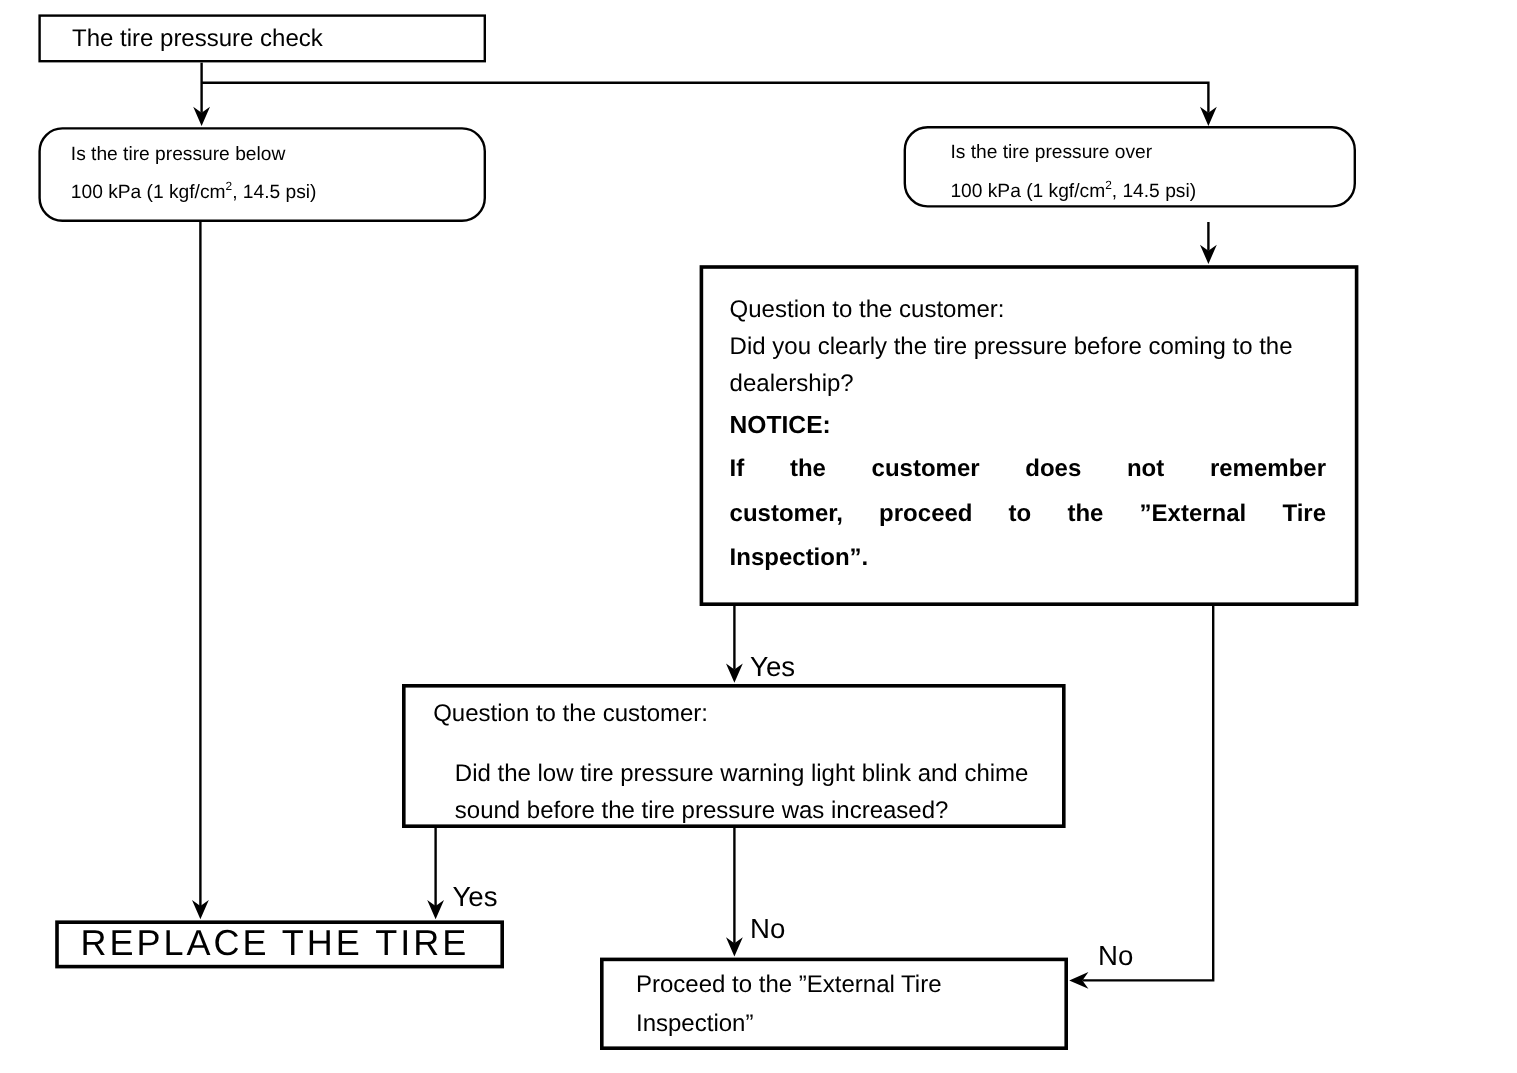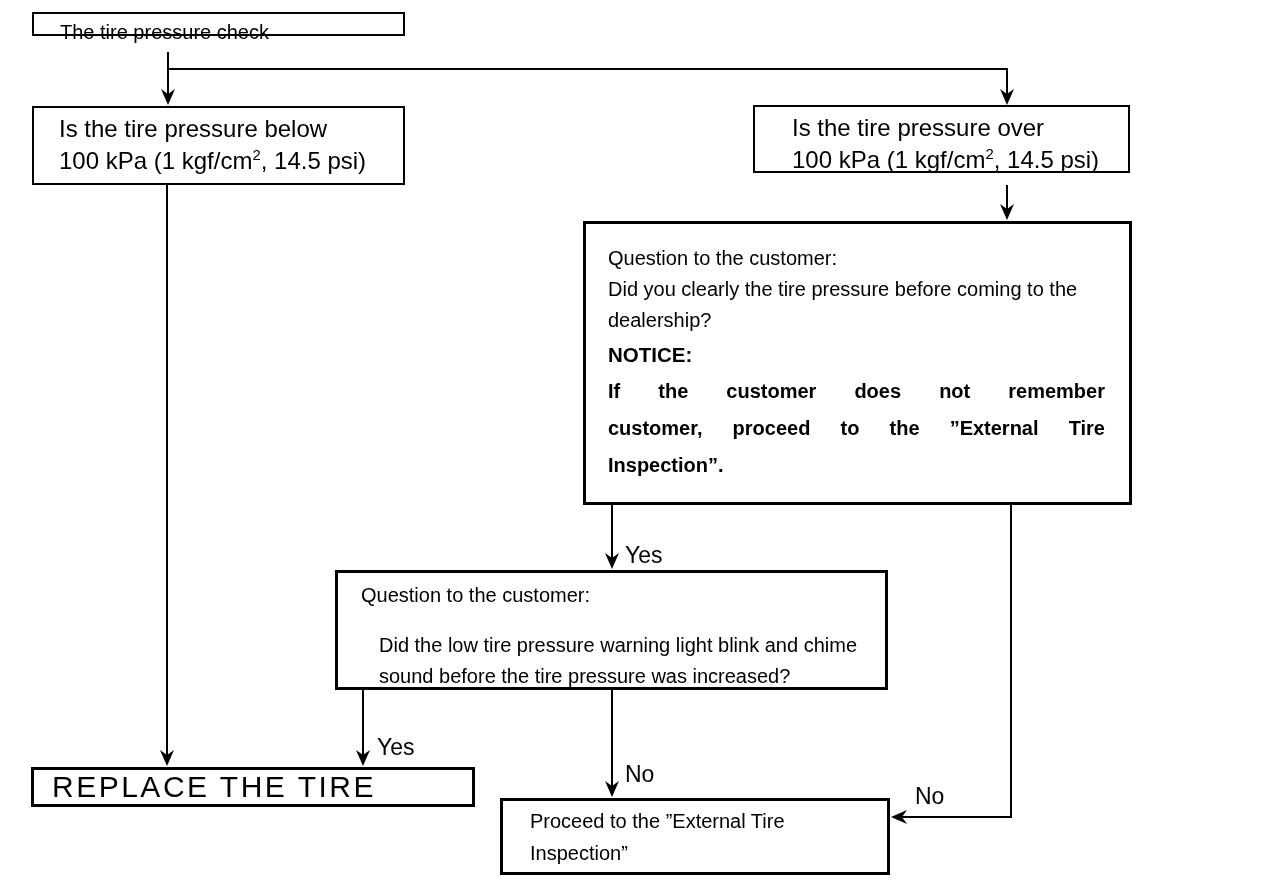--- a/index.html
+++ b/index.html
@@ -8,38 +8,38 @@
     width:1264px;height:894px;
     background:#ffffff;
     font-family:"Liberation Sans",sans-serif;
     color:#000000;
     overflow:hidden;
   }
   #connector-layer{position:absolute;left:0;top:0;width:1264px;height:894px;}
   .box{position:absolute;background:#ffffff;box-sizing:border-box;}
   .b2{border:2px solid #000;}
   .b3{border:3px solid #000;}
-  .qtext{font-size:24px;line-height:32px;}
+  .qtext{font-size:16px;line-height:32px;border-radius:20px;}
   .bigtext{font-size:20px;line-height:31px;margin:0;}
   .notice-label{font-size:20.5px;font-weight:bold;line-height:37px;}
   .notice-line{font-size:20px;font-weight:bold;line-height:37px;text-align:justify;text-align-last:justify;width:497px;}
   .notice-line.last{text-align:left;text-align-last:left;}
   .edge-label{position:absolute;font-size:23px;line-height:23px;white-space:nowrap;}
   sup{font-size:0.62em;vertical-align:super;line-height:0;}
   
-  #box-start{left:32px;top:12px;width:373px;height:24px;}
+  #box-start{left:32px;top:12px;width:373px;height:40px;}
   #box-start .inner{padding-left:26px;font-size:20px;line-height:36px;}
   #box-below{left:32px;top:106px;width:373px;height:79px;padding:5px 0 0 25px;}
   #box-over{left:753px;top:105px;width:377px;height:68px;padding:5px 0 0 37px;}
   #box-increase{left:583px;top:221px;width:549px;height:284px;padding:19px 0 0 22px;}
   #box-increase .body{width:470px;}
   #box-warning{left:335px;top:570px;width:553px;height:120px;padding:7px 0 0 23px;}
   #box-warning .body{width:500px;font-size:20px;line-height:31.5px;margin:18px;}
   #box-warning .intro{font-size:20px;line-height:31.5px;margin:0;}
-  #box-replace{left:31px;top:767px;width:444px;height:40px;}
+  #box-replace{left:46px;top:767px;width:374px;height:40px;}
   #box-replace .inner{font-size:30px;letter-spacing:2.5px;line-height:34px;padding-left:18px;white-space:nowrap;}
   #box-proceed{left:500px;top:798px;width:390px;height:77px;padding:4px 0 0 27px;}
   #box-proceed .inner{width:330px;font-size:20px;line-height:32px;}
   #label-yes-increase{left:625px;top:544px;}
   #label-yes-warning{left:377px;top:736px;}
   #label-no-warning{left:625px;top:763px;}
   #label-no-increase{left:915px;top:785px;}
 </style>
 </head>
 <body>

